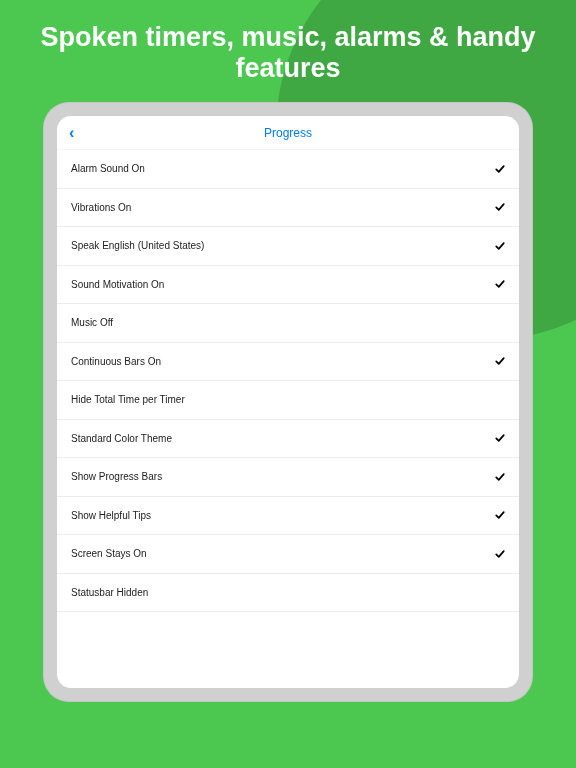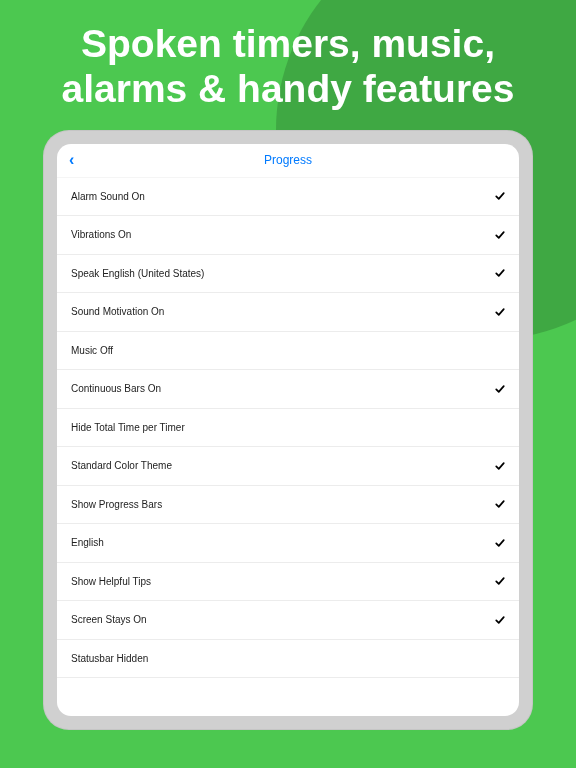--- a/index.html
+++ b/index.html
@@ -24,21 +24,21 @@
       background: #3FA843;
       border-radius: 50%;
       z-index: 0;
     }
     .headline {
       position: relative;
       z-index: 1;
       color: #fff;
       text-align: center;
       font-weight: 700;
-      font-size: 39px;
+      font-size: 27px;
       line-height: 1.15;
       padding: 22px 20px 18px 20px;
     }
     .device-frame {
       position: relative;
       z-index: 2;
       margin: 0 auto;
       width: 490px;
       height: 600px;
       background: #d0d0d0;
@@ -175,28 +175,20 @@
         </div>
         <div class="setting-row">
           <span class="setting-label">Show Progress Bars</span>
           <span class="check-icon">
             <svg width="10" height="10" viewBox="0 0 16 16">
               <path d="M2 8.5 L6 12.5 L14 3.5" stroke="#000" stroke-width="2.8" fill="none" stroke-linecap="round" stroke-linejoin="round"></path>
             </svg>
           </span>
         </div>
         <div class="setting-row">
-          <span class="setting-label">English</span>
-          <span class="check-icon">
-            <svg width="10" height="10" viewBox="0 0 16 16">
-              <path d="M2 8.5 L6 12.5 L14 3.5" stroke="#000" stroke-width="2.8" fill="none" stroke-linecap="round" stroke-linejoin="round"></path>
-            </svg>
-          </span>
-        </div>
-        <div class="setting-row">
           <span class="setting-label">Show Helpful Tips</span>
           <span class="check-icon">
             <svg width="10" height="10" viewBox="0 0 16 16">
               <path d="M2 8.5 L6 12.5 L14 3.5" stroke="#000" stroke-width="2.8" fill="none" stroke-linecap="round" stroke-linejoin="round"></path>
             </svg>
           </span>
         </div>
         <div class="setting-row">
           <span class="setting-label">Screen Stays On</span>
           <span class="check-icon">

